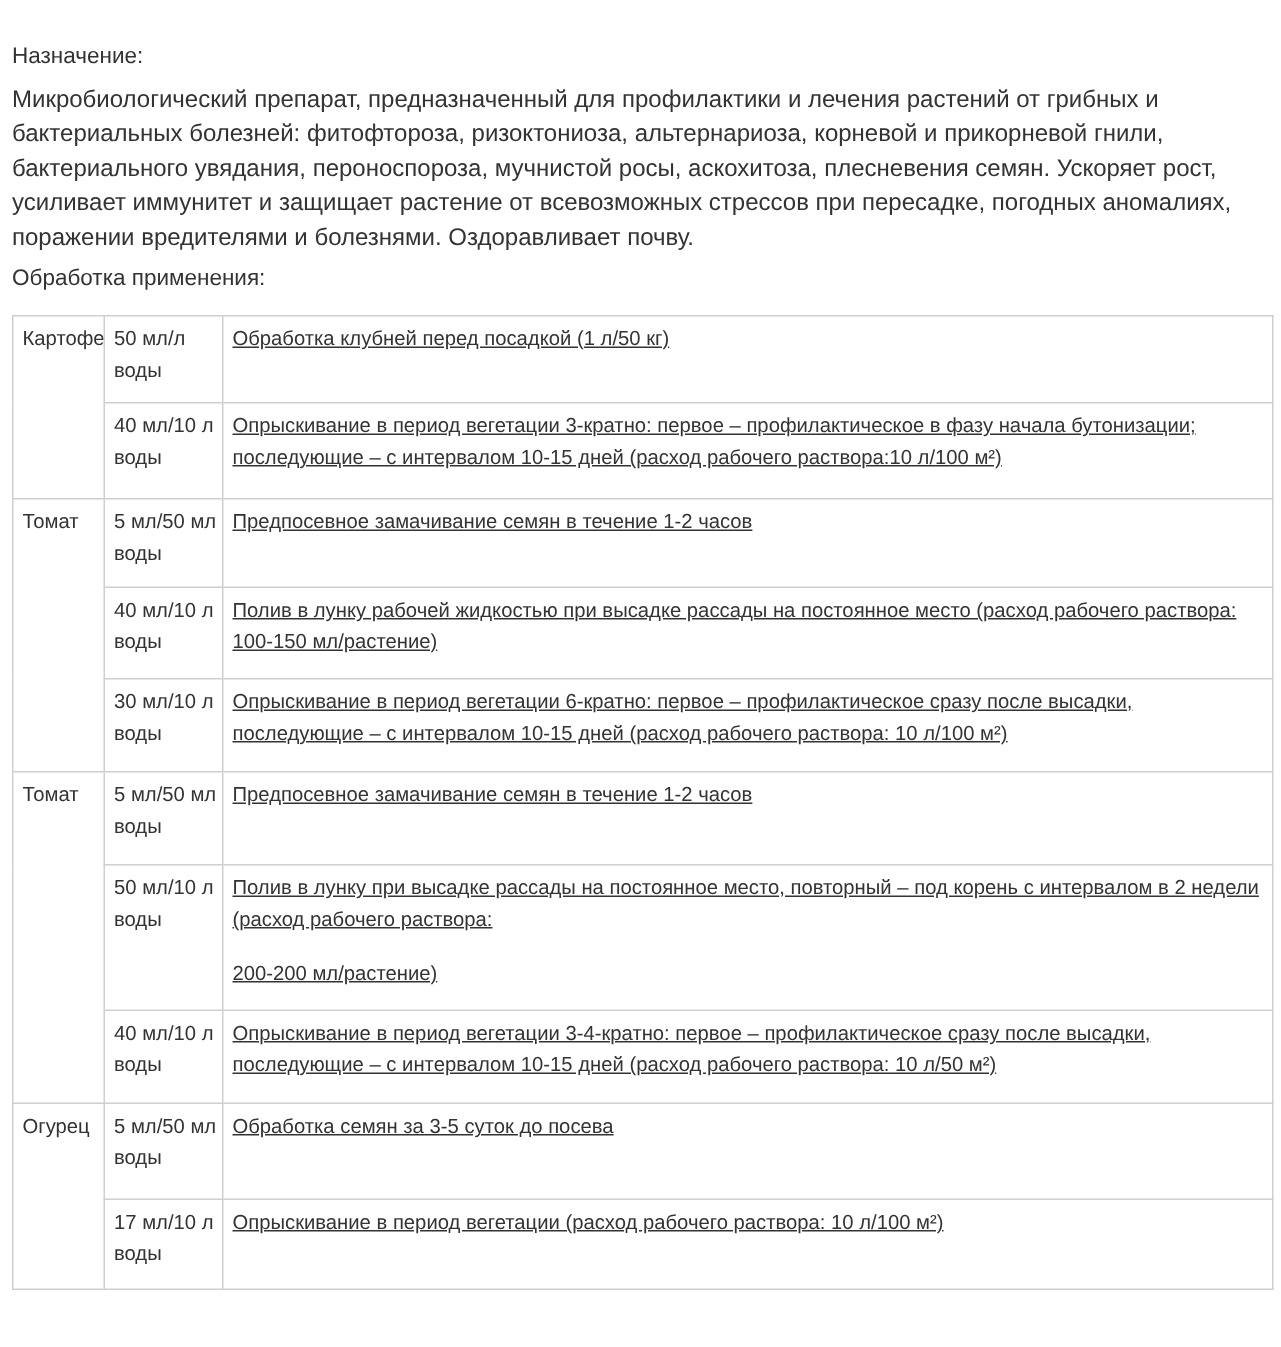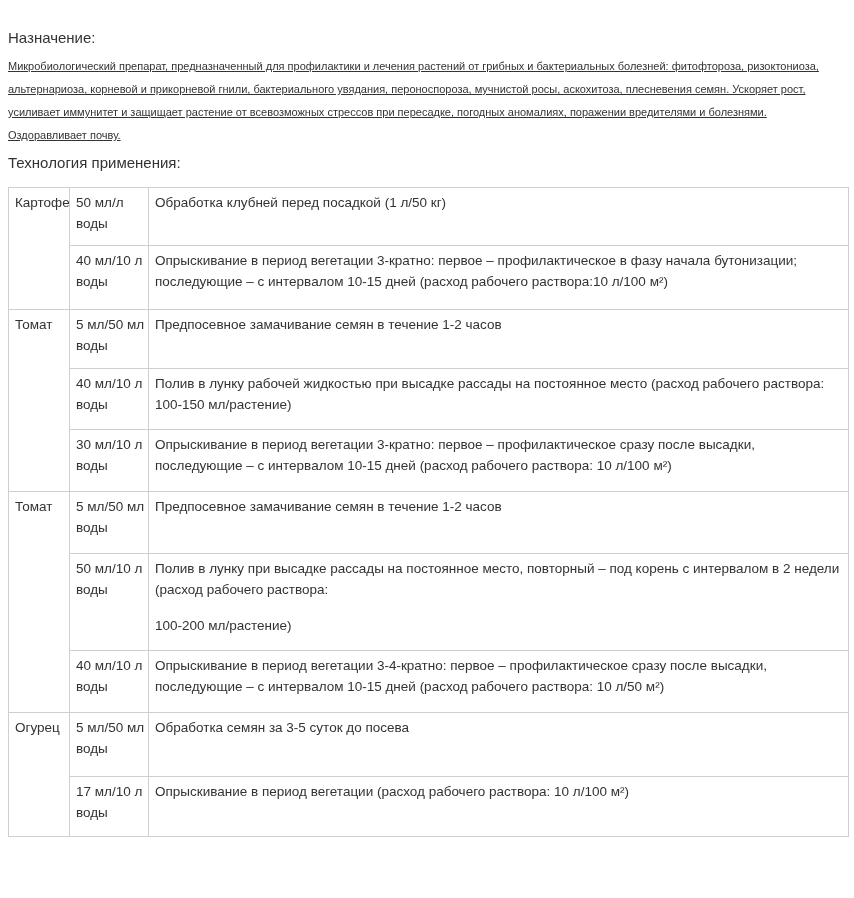--- a/index.html
+++ b/index.html
@@ -1,41 +1,41 @@
 <!DOCTYPE html>
 <html lang="ru"><head>
 <meta charset="utf-8">
 <style>
   html,body{margin:0;padding:0;background:#fff;}
   body{color:#333;font-family:"Liberation Sans","DejaVu Sans",sans-serif;}
   .page{position:relative;width:854px;height:898px;overflow:hidden;box-sizing:border-box;
         padding:2px 8px 0 8px;background:#fff;margin-top:24px;}
   .h{font-size:15px;line-height:23px;margin:0;font-weight:400;}
-  .lead{font-size:11px;line-height:23px;margin:6px 0 0;max-width:822px;text-decoration:underline;}
+  .lead{font-size:16px;line-height:23px;margin:6px 0 0;max-width:822px;}
   .h2{margin:4px 0 0;}
   table.app{border-collapse:collapse;table-layout:fixed;width:840px;margin-top:13px;}
   table.app td{border:1px solid #cfcfcf;vertical-align:top;font-size:13.5px;line-height:21px;
                padding:4px 6px;overflow:hidden;}
   td.col-crop{vertical-align:middle;padding:2px 1px 2px 2px;font-size:13px;}
   .dose-line{white-space:nowrap;}
-  td.col-text p{margin:0;}
+  td.col-text p{margin:0;text-decoration:underline;}
   td.col-text p + p{margin-top:15px;}
   .footnote{font-size:15px;line-height:23px;margin:33px 0 0;}
   .bottom-bar{position:absolute;left:0;bottom:0;width:854px;height:5px;background:#1b1e24;}
 </style>
 </head>
 <body>
 
 <div class="page">
 
   <p class="h">Назначение:</p>
 
   <p class="lead">Микробиологический препарат, предназначенный для профилактики и лечения растений от грибных и бактериальных болезней: фитофтороза, ризоктониоза, альтернариоза, корневой и прикорневой гнили, бактериального увядания, пероноспороза, мучнистой росы, аскохитоза, плесневения семян. Ускоряет рост, усиливает иммунитет и защищает растение от всевозможных стрессов при пересадке, погодных аномалиях, поражении вредителями и болезнями. Оздоравливает почву.</p>
 
-  <p class="h h2">Технология применения:</p>
+  <p class="h h2">Обработка применения:</p>
 
   <table class="app">
     <colgroup>
       <col style="width:61px">
         <col style="width:79px">
         <col style="width:700px">
     </colgroup>
     <tbody>
 
       <tr style="height:58px">
@@ -80,21 +80,21 @@
         <td class="col-text">
           <p>Полив в лунку рабочей жидкостью при высадке рассады на постоянное место (расход рабочего раствора: 100-150 мл/растение)</p>
         </td>
       </tr>
       <tr style="height:62px">
         <td class="col-dose">
           <div class="dose-line">30 мл/10 л</div>
           <div class="dose-line">воды</div>
         </td>
         <td class="col-text">
-          <p>Опрыскивание в период вегетации 3-кратно: первое – профилактическое сразу после высадки, последующие – с интервалом 10-15 дней (расход рабочего раствора: 10 л/100 м²)</p>
+          <p>Опрыскивание в период вегетации 6-кратно: первое – профилактическое сразу после высадки, последующие – с интервалом 10-15 дней (расход рабочего раствора: 10 л/100 м²)</p>
         </td>
       </tr>
 
       <tr style="height:62px">
         <td class="col-crop" rowspan="3">
           <span class="dose-line">Томат</span>
         </td>
         <td class="col-dose">
           <div class="dose-line">5 мл/50 мл</div>
           <div class="dose-line">воды</div>
@@ -103,21 +103,21 @@
           <p>Предпосевное замачивание семян в течение 1-2 часов</p>
         </td>
       </tr>
       <tr style="height:97px">
         <td class="col-dose">
           <div class="dose-line">50 мл/10 л</div>
           <div class="dose-line">воды</div>
         </td>
         <td class="col-text">
           <p>Полив в лунку при высадке рассады на постоянное место, повторный – под корень с интервалом в 2 недели (расход рабочего раствора:</p>
-          <p>100-200 мл/растение)</p>
+          <p>200-200 мл/растение)</p>
         </td>
       </tr>
       <tr style="height:62px">
         <td class="col-dose">
           <div class="dose-line">40 мл/10 л</div>
           <div class="dose-line">воды</div>
         </td>
         <td class="col-text">
           <p>Опрыскивание в период вегетации 3-4-кратно: первое – профилактическое сразу после высадки, последующие – с интервалом 10-15 дней (расход рабочего раствора: 10 л/50 м²)</p>
         </td>

